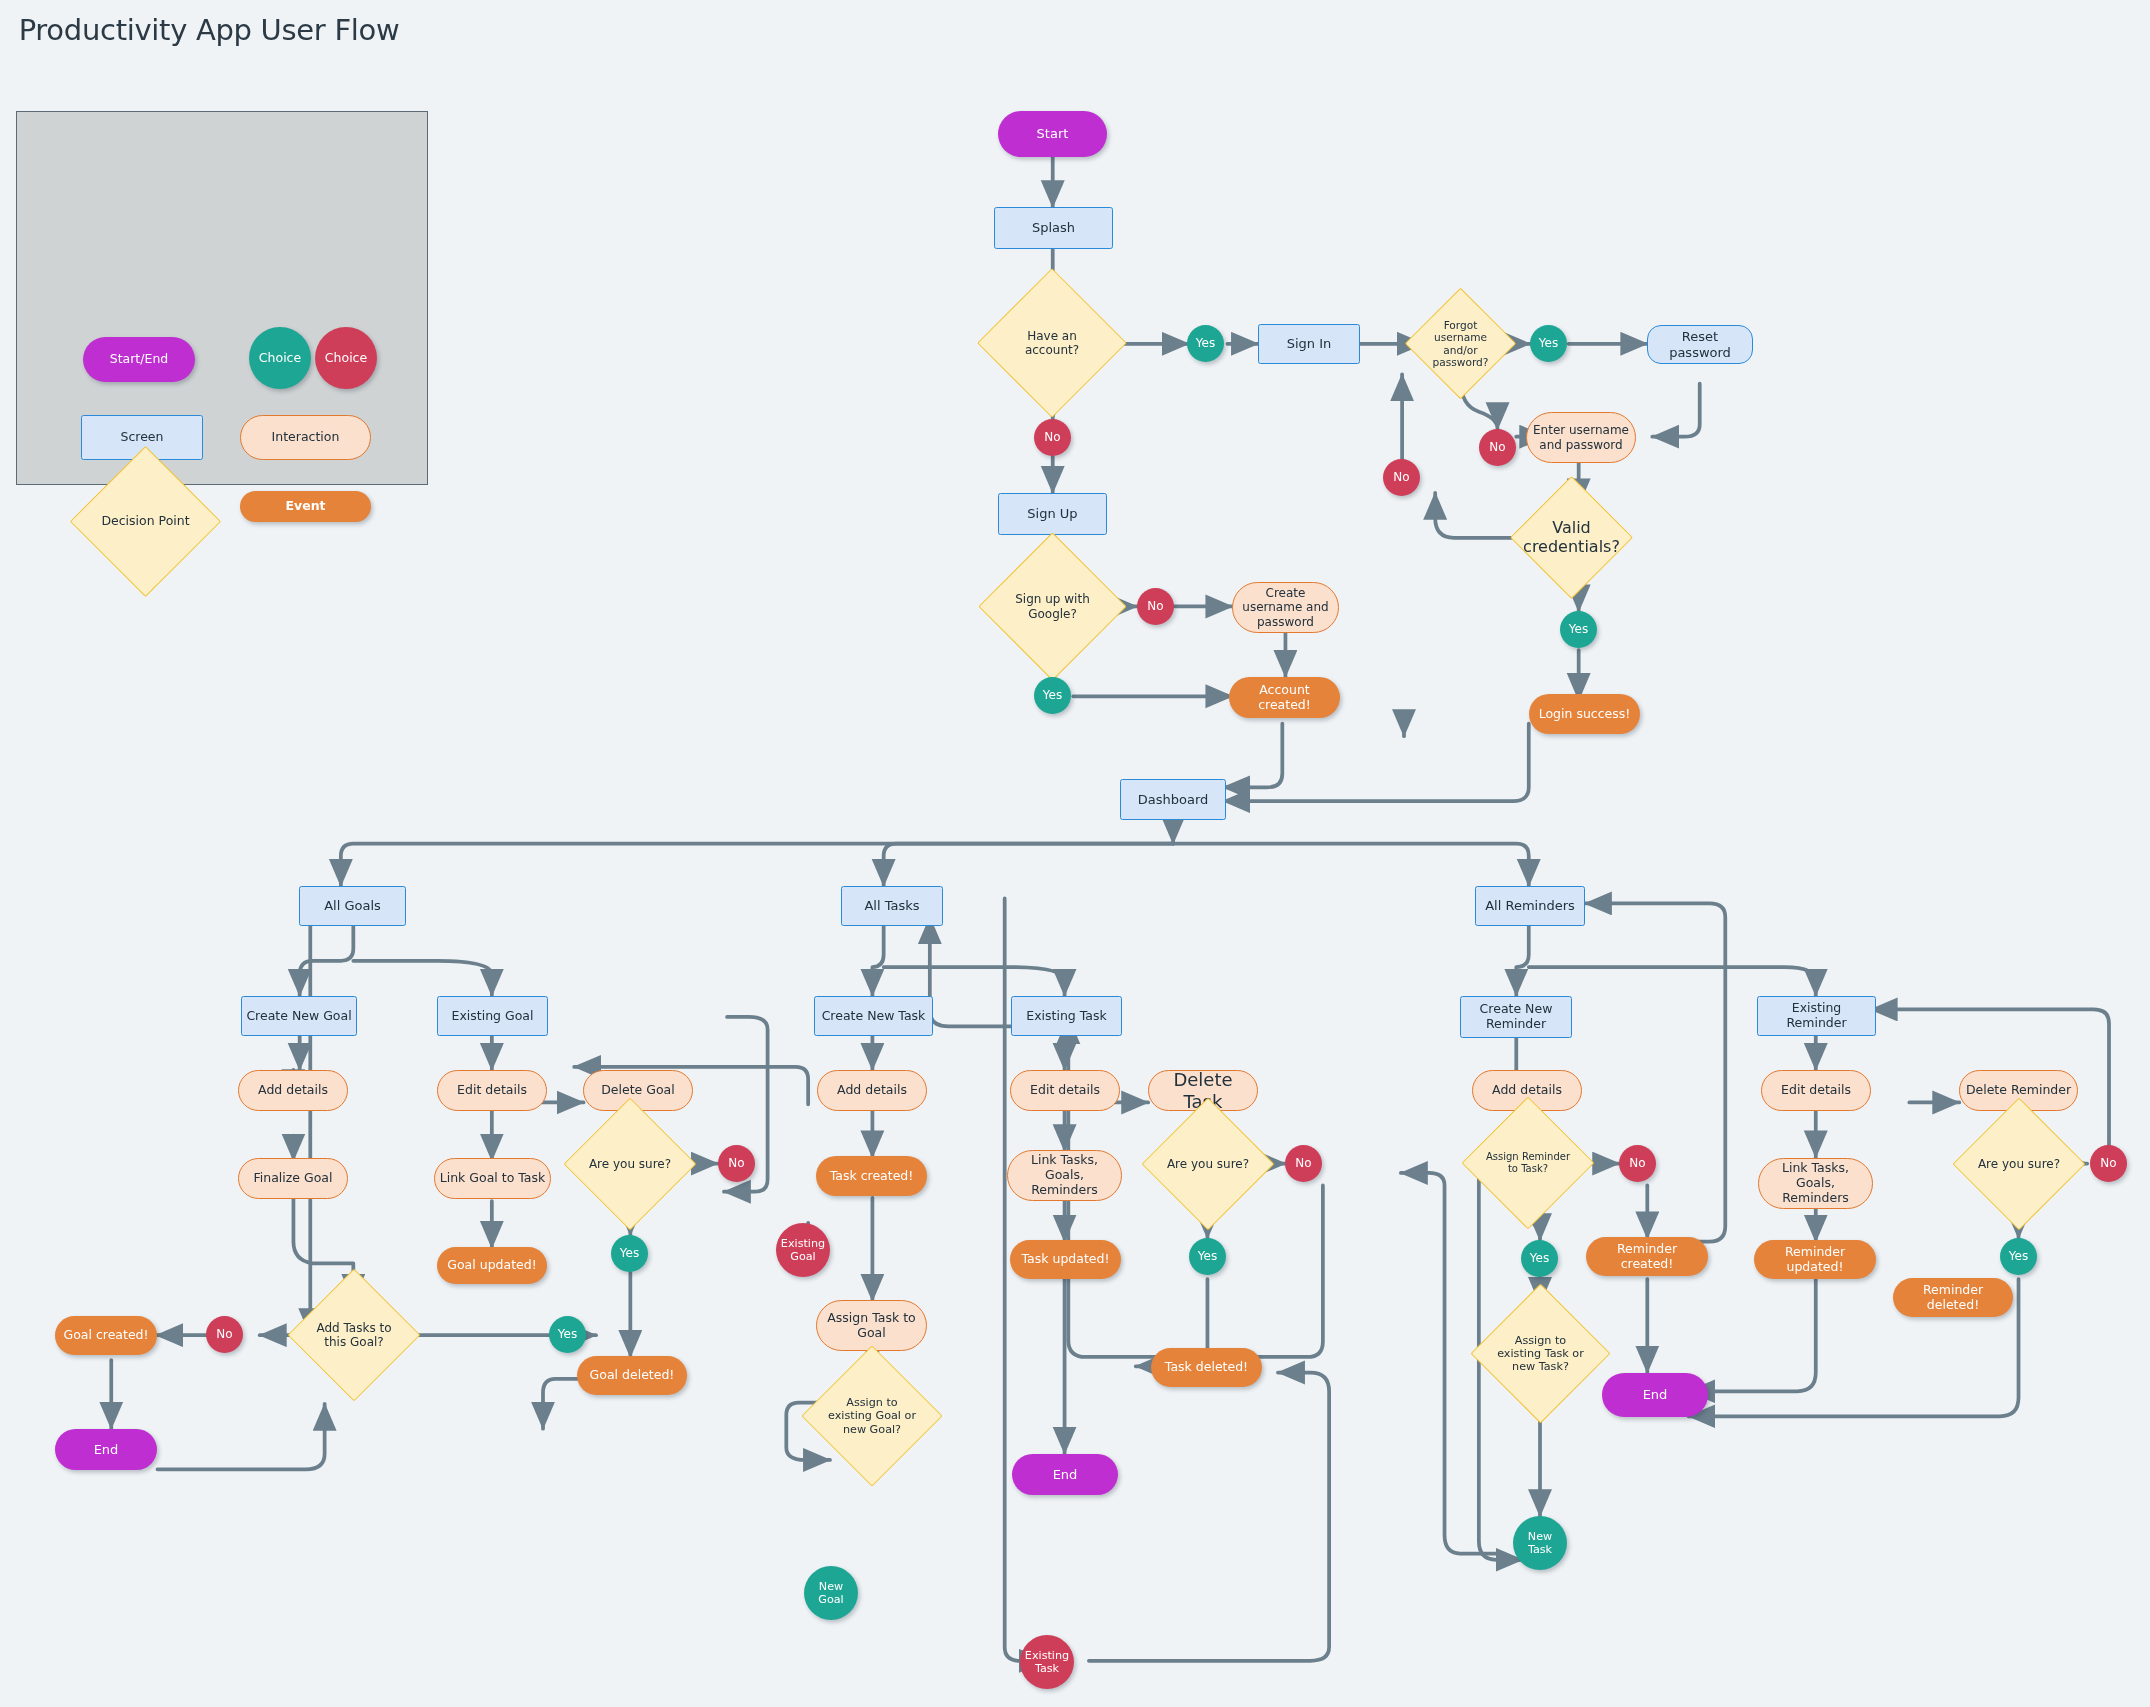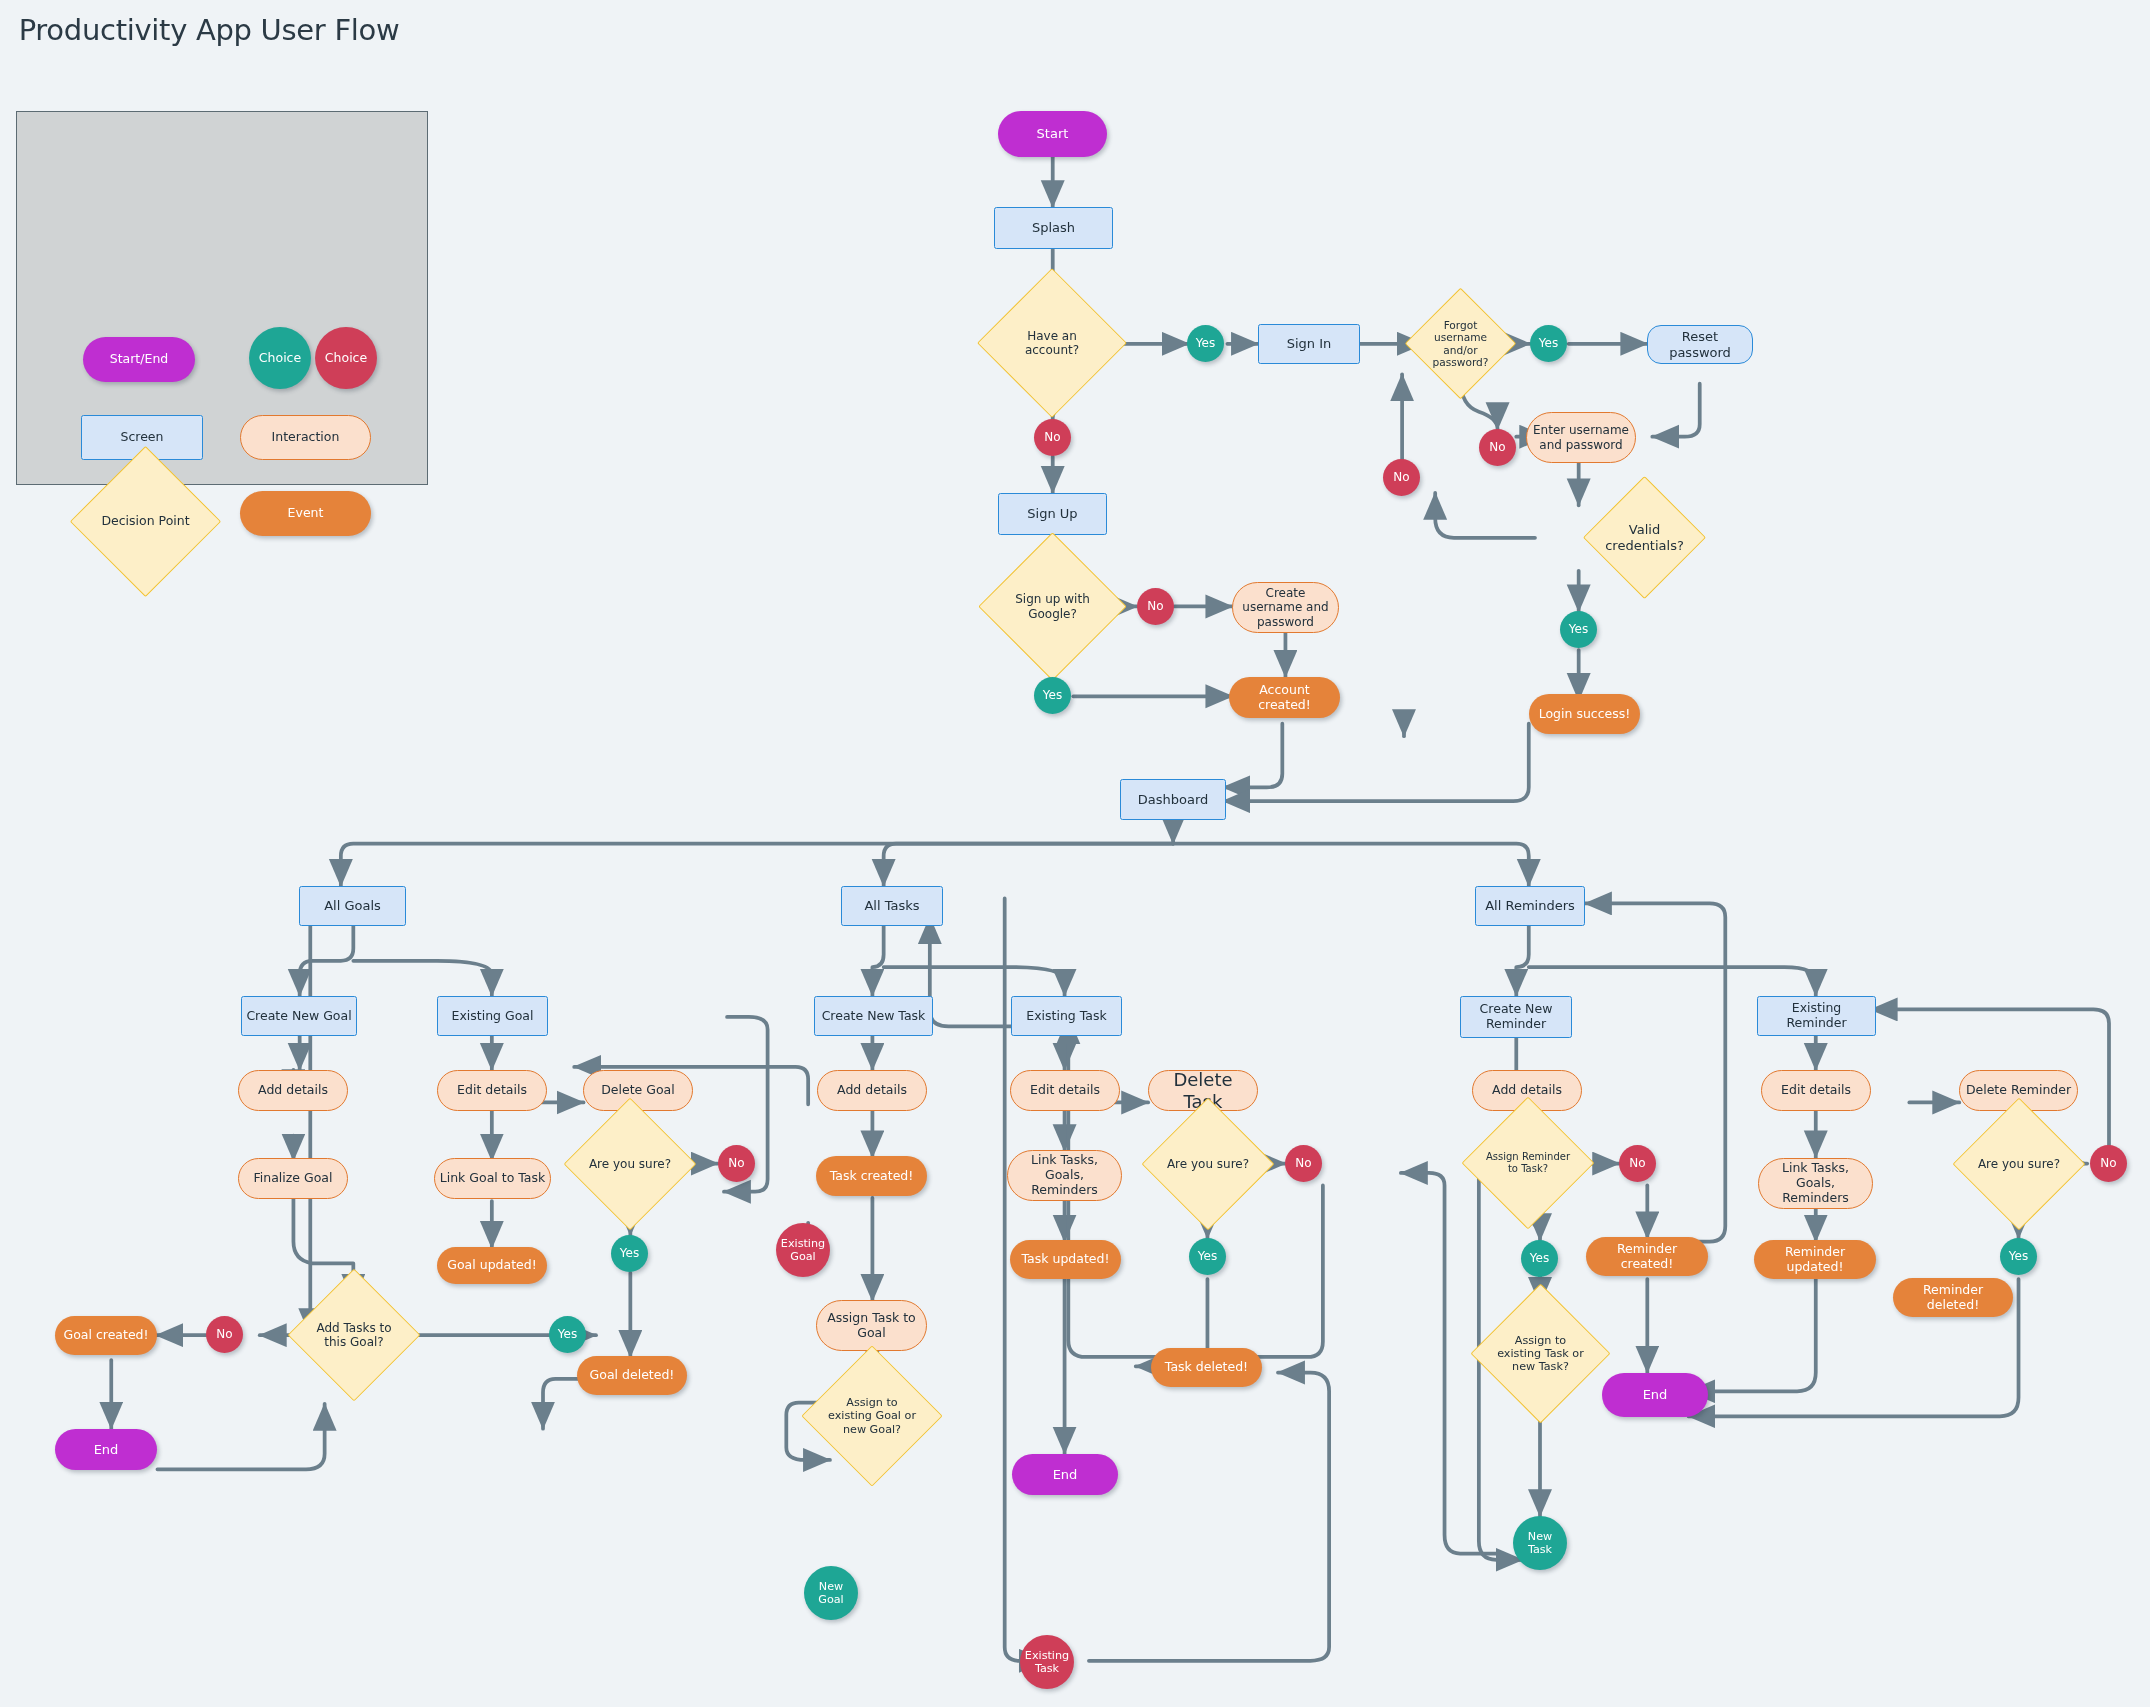--- a/index.html
+++ b/index.html
@@ -210,21 +210,21 @@
 
     <div class="node n-interaction legend-item" style="left:223px;top:303px;width:131px;height:45px;font-size:12.5px;">
       <span class="lbl">Interaction</span>
     </div>
 
     <div class="node n-decision legend-item" style="left:75px;top:356px;width:107px;height:107px;font-size:12.5px;">
       <span class="dia"></span>
       <span class="lbl">Decision Point</span>
     </div>
 
-    <div class="node n-event legend-item" style="left:223px;top:379px;width:131px;height:45px;font-size:12.5px;">
+    <div class="node n-event legend-item" style="left:223px;top:379px;width:131px;height:31px;font-size:12.5px;font-weight:bold;">
       <span class="lbl">Event</span>
     </div>
   </div>
 
   <div class="node n-startend" style="left:998px;top:111px;width:109px;height:46px;font-size:13px;">
     <span class="lbl">Start</span>
     </div>
 
   <div class="node n-screen" style="left:994px;top:207px;width:119px;height:42px;font-size:13px;">
     <span class="lbl">Splash</span>
@@ -261,21 +261,21 @@
     </div>
 
   <div class="node n-screen" style="left:1647px;top:325px;width:106px;height:39px;font-size:13px;border-radius:14px;">
     <span class="lbl">Reset password</span>
     </div>
 
   <div class="node n-interaction" style="left:1526px;top:412px;width:110px;height:51px;font-size:12px;">
     <span class="lbl">Enter username and password</span>
     </div>
 
-  <div class="node n-decision" style="left:1601px;top:494px;width:87px;height:87px;font-size:13px;text-align:center;">
+  <div class="node n-decision" style="left:1528px;top:494px;width:87px;height:87px;font-size:16px;text-align:center;">
     <span class="dia"></span>
     <span class="lbl">Valid credentials?</span>
     </div>
 
   <div class="node n-no" style="left:1383px;top:459px;width:37px;height:37px;font-size:12px;">
     <span class="lbl">No</span>
     </div>
 
   <div class="node n-yes" style="left:1560px;top:611px;width:37px;height:37px;font-size:12px;">
     <span class="lbl">Yes</span>

